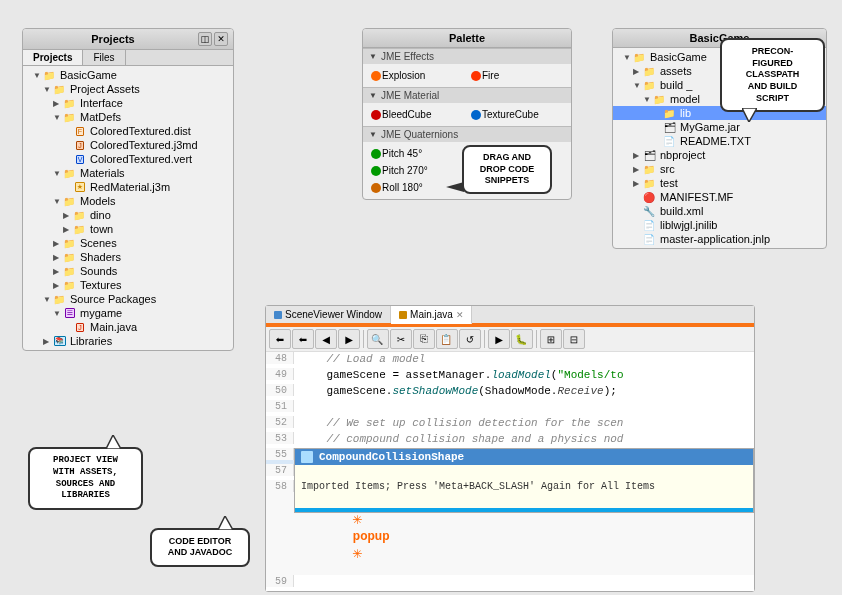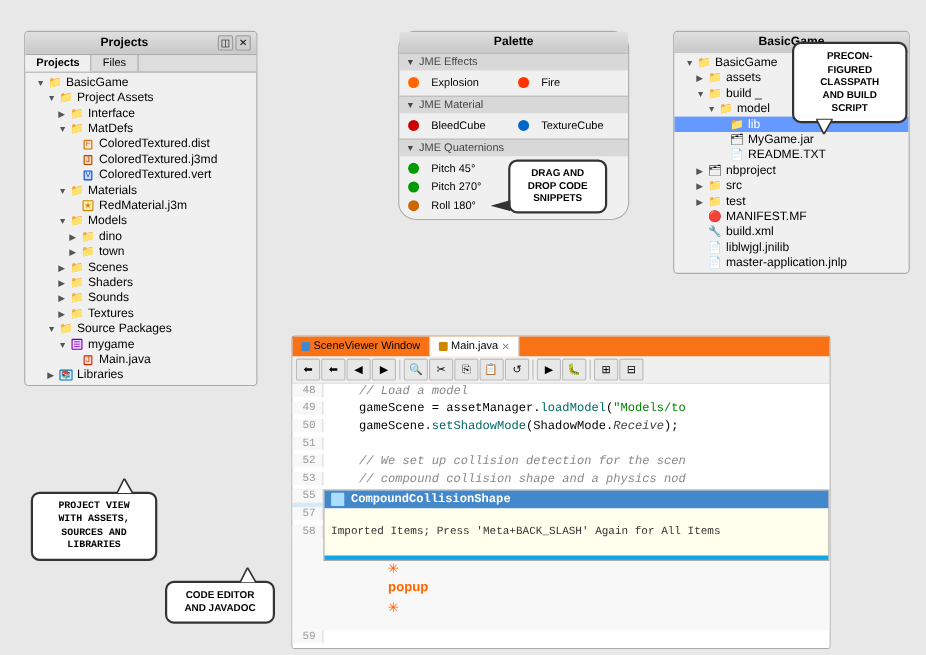--- a/index.html
+++ b/index.html
@@ -109,21 +109,21 @@
     .indent-4 { padding-left: 40px; }
 
     
     .palette-panel {
       position: absolute;
       left: 362px;
       top: 28px;
       width: 210px;
       background: #f0f0f0;
       border: 1px solid #aaa;
-      border-radius: 16px;
+      border-radius: 4px;
     }
     .palette-header {
       background: linear-gradient(to bottom, #e0e0e0, #c8c8c8);
       border-bottom: 1px solid #aaa;
       padding: 3px 5px;
       text-align: center;
       font-weight: bold;
       border-radius: 3px 3px 0 0;
     }
     .palette-section {
@@ -138,22 +138,22 @@
     }
     .palette-section-arrow { font-size: 8px; }
     .palette-items {
       display: flex;
       flex-wrap: wrap;
       padding: 4px;
       gap: 2px;
     }
     .palette-item {
       display: flex;
-      align-items: flex-start;
-      gap: 11px;
+      align-items: center;
+      gap: 1px;
       padding: 2px 4px;
       cursor: pointer;
       width: calc(50% - 2px);
       font-size: 10px;
     }
     .palette-dot {
       width: 10px;
       height: 10px;
       border-radius: 50%;
       flex-shrink: 0;
@@ -178,22 +178,22 @@
       position: absolute;
       left: 265px;
       top: 305px;
       width: 490px;
       background: #fff;
       border: 1px solid #aaa;
       border-radius: 3px;
     }
     .scene-tabbar {
       display: flex;
-      background: #f97316;
-      border-bottom: 1px solid #f97316;
+      background: #e5e5e5;
+      border-bottom: 4px solid #f97316;
       align-items: center;
     }
     .scene-tab {
       display: flex;
       align-items: center;
       gap: 3px;
       padding: 3px 8px;
       font-size: 10px;
       cursor: pointer;
       border-right: 1px solid #ccc;
@@ -259,21 +259,21 @@
       user-select: none;
     }
     .line-content {
       padding-left: 6px;
       padding-top: 1px;
       flex: 1;
       white-space: pre;
     }
     .c-comment { color: #888; font-style: italic; }
     .c-string { color: #008800; }
-    .c-method { color: #006666; }
+    .c-method { color: #006666; font-style: italic; }
     .c-class { color: #0000aa; }
 
     
     .speech-bubble {
       position: absolute;
       background: #fff;
       border: 2px solid #333;
       border-radius: 8px;
       padding: 5px 8px;
       font-size: 10px;

